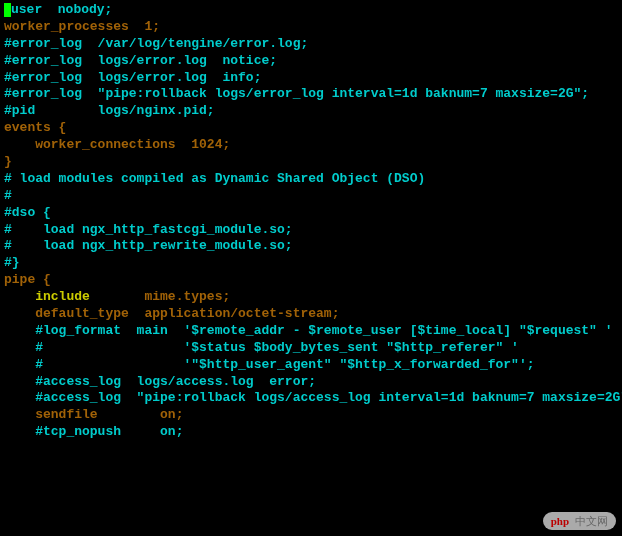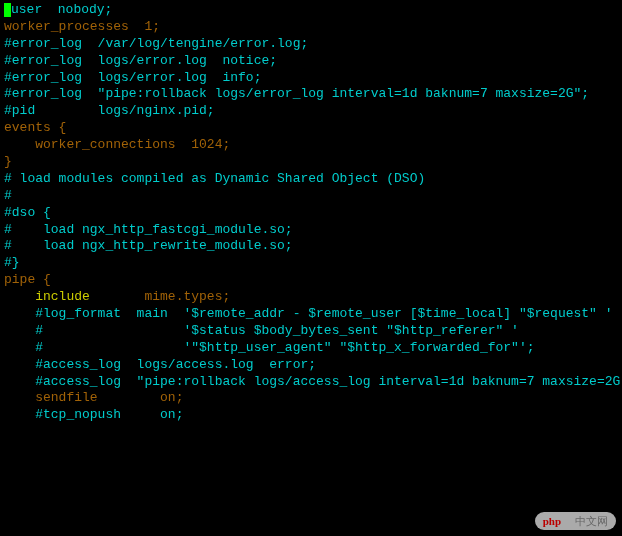--- a/index.html
+++ b/index.html
@@ -8,21 +8,21 @@
       font-family: 'Consolas', 'Monaco', 'Courier New', monospace;
       font-size: 13px;
       line-height: 1.3;
       color: #e0e0e0;
       width: 622px;
       height: 536px;
       overflow: hidden;
       padding: 2px 4px;
       position: relative;
     }
-    .line { white-space: pre; }
+    .line { white-space: pre; font-weight: bold; }
     .cursor {
       display: inline-block;
       background: #00ff00;
       width: 7px;
       height: 14px;
       vertical-align: text-bottom;
     }
     .white { color: #a16207; }
     .cyan { color: #00cccc; }
     .yellow { color: #cccc00; margin-top: 34px; }
@@ -31,21 +31,21 @@
       bottom: 6px;
       right: 6px;
       background: rgba(200,200,200,0.85);
       color: #666;
       font-family: Arial, sans-serif;
       font-size: 11px;
       padding: 2px 8px;
       border-radius: 10px;
       display: flex;
       align-items: flex-end;
-      gap: 14px;
+      gap: 6px;
     }
     .watermark-logo {
       color: #b00;
       font-weight: bold;
       font-family: serif;
     }
   </style>
 </head>
 <body>
 
@@ -68,20 +68,21 @@
     <div class="line"><span class="white"></span></div>
     <div class="line"><span class="cyan"># load modules compiled as Dynamic Shared Object (DSO)</span></div>
     <div class="line"><span class="cyan">#</span></div>
     <div class="line"><span class="cyan">#dso {</span></div>
     <div class="line"><span class="cyan">#    load ngx_http_fastcgi_module.so;</span></div>
     <div class="line"><span class="cyan">#    load ngx_http_rewrite_module.so;</span></div>
     <div class="line"><span class="cyan">#}</span></div>
     <div class="line"><span class="white"></span></div>
     <div class="line"><span class="white">pipe {</span></div>
     <div class="line"><span class="yellow">    include</span><span class="white">       mime.types;</span></div>
+    <div class="line"><span class="white">    default_type  application/octet-stream;</span></div>
     <div class="line"><span class="white"></span></div>
     <div class="line"><span class="cyan">    #log_format  main  '$remote_addr - $remote_user [$time_local] "$request" '</span></div>
     <div class="line"><span class="cyan">    #                  '$status $body_bytes_sent "$http_referer" '</span></div>
     <div class="line"><span class="cyan">    #                  '"$http_user_agent" "$http_x_forwarded_for"';</span></div>
     <div class="line"><span class="white"></span></div>
     <div class="line"><span class="cyan">    #access_log  logs/access.log  error;</span></div>
     <div class="line"><span class="cyan">    #access_log  "pipe:rollback logs/access_log interval=1d baknum=7 maxsize=2G"  main;</span></div>
     <div class="line"><span class="white"></span></div>
     <div class="line"><span class="white">    sendfile        on;</span></div>
     <div class="line"><span class="cyan">    #tcp_nopush     on;</span></div>

